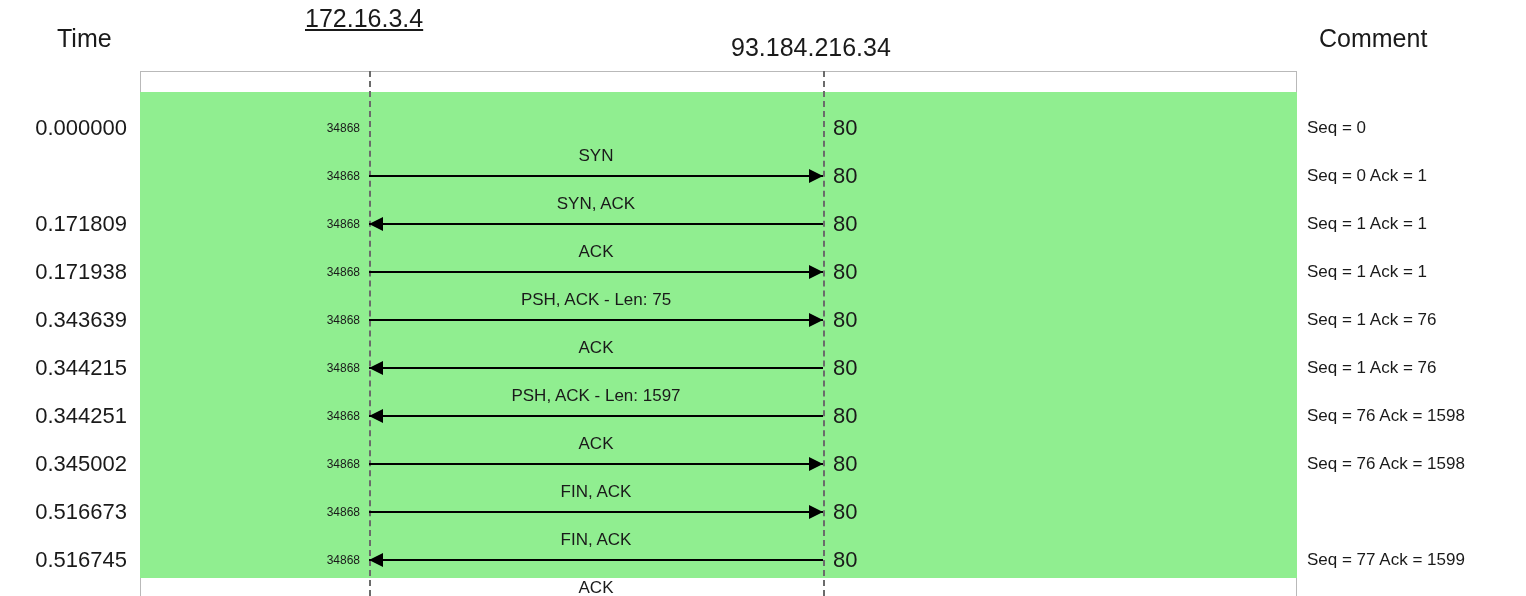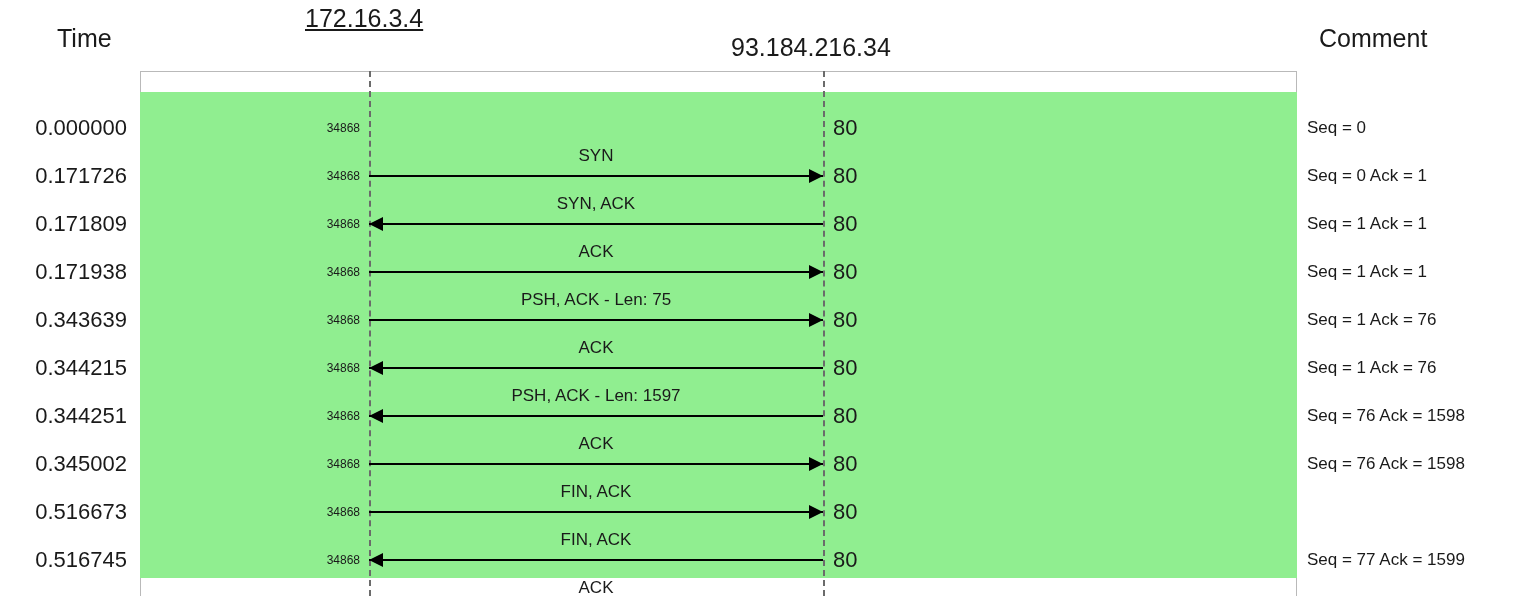--- a/index.html
+++ b/index.html
@@ -119,21 +119,20 @@
         <div class="port-left">34868</div>
         <div class="arrow-wrap   dir-right">
           <div class="arrow-label">SYN</div>
           <div class="arrow-line"></div>
           <div class="arrow-head"></div>
         </div>
         <div class="port-right">80</div>
         <div class="comment">Seq = 0</div>
       </div>
       <div class="row dir-left" style="top: 152px;">
-        <div class="time-label">0.171726</div>
         <div class="port-left">34868</div>
         <div class="arrow-wrap   dir-left">
           <div class="arrow-label">SYN, ACK</div>
           <div class="arrow-line"></div>
           <div class="arrow-head"></div>
         </div>
         <div class="port-right">80</div>
         <div class="comment">Seq = 0 Ack = 1</div>
       </div>
       <div class="row dir-right" style="top: 200px; padding-left: 33px;">

